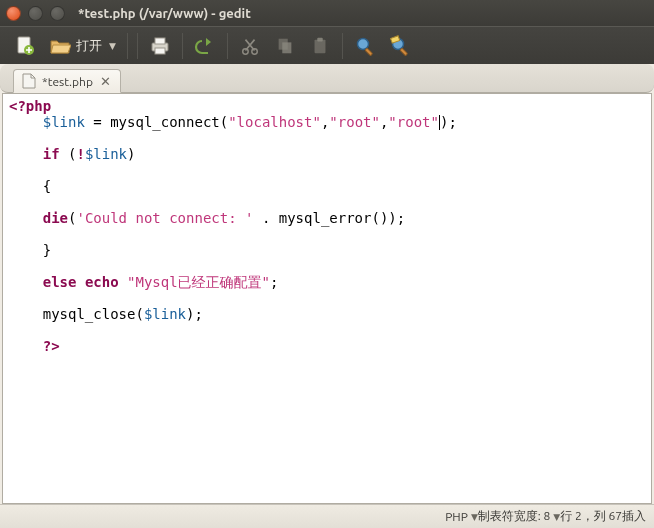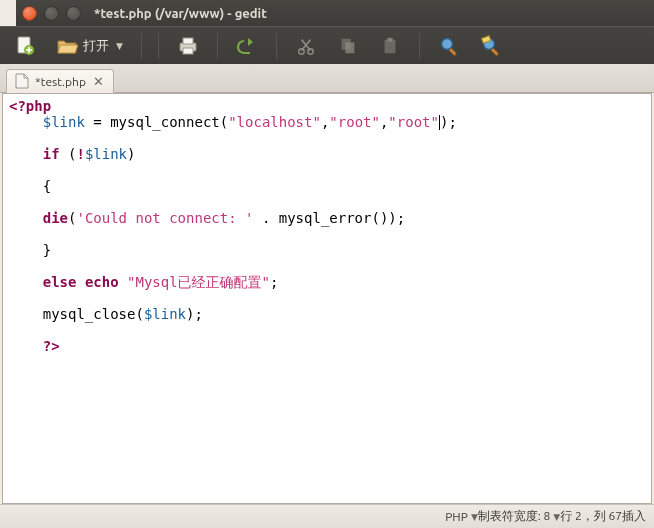--- a/index.html
+++ b/index.html
@@ -17,61 +17,61 @@
     .titlebar {
       height: 26px;
       background: linear-gradient(to bottom, #474641, #3c3b37);
       display: flex;
       align-items: center;
       padding: 0 6px;
       gap: 7px;
       color: #dfdbd2;
       font-size: 13px;
       font-weight: bold;
-      margin-left: 16px;
     }
     .win-btn {
       width: 15px; height: 15px;
       border-radius: 50%;
       display: inline-block;
       border: 1px solid rgba(0,0,0,0.4);
     }
     .win-close { background: radial-gradient(circle at 35% 30%, #f7926f, #dd4814); }
     .win-min, .win-max { background: radial-gradient(circle at 35% 30%, #6a6964, #4e4d48); }
     .titlebar-title { margin-left: 6px; }
 
     
     .toolbar {
       height: 38px;
       background: linear-gradient(to bottom, #454440, #3c3b37);
       border-top: 1px solid #5a5954;
       display: flex;
       align-items: center;
       padding: 0 8px;
-      gap: 8px;
+      gap: 1px;
       color: #e6e3da;
     }
     .tbtn {
       display: flex; align-items: center; gap: 5px;
       padding: 3px 6px;
       border-radius: 3px;
       cursor: pointer;
     }
     .tsep { width: 1px; height: 26px; background: #2d2c29; border-right: 1px solid #55544f; margin: 0 4px; }
     .ticon { width: 22px; height: 22px; display:flex; align-items:center; justify-content:center; }
     .tlabel { font-size: 13px; }
     .dropdown-arrow { font-size: 9px; color:#ccc7bb; margin-left:2px; }
 
     
     .tabbar {
       background: linear-gradient(to bottom, #e5e1d8, #d9d5cc);
       border-bottom: 1px solid #b0aca2;
-      padding: 4px 6px 0 6px;
+      padding: 4px 6px 0 13px;
       display: flex;
       gap: 2px;
+      border-radius: 8px;
     }
     .tab {
       background: linear-gradient(to bottom, #faf8f3, #f0ece4);
       border: 1px solid #b5b1a7;
       border-bottom: 1px solid #f0ece4;
       border-radius: 4px 4px 0 0;
       padding: 3px 8px;
       display: flex;
       align-items: center;
       gap: 6px;

